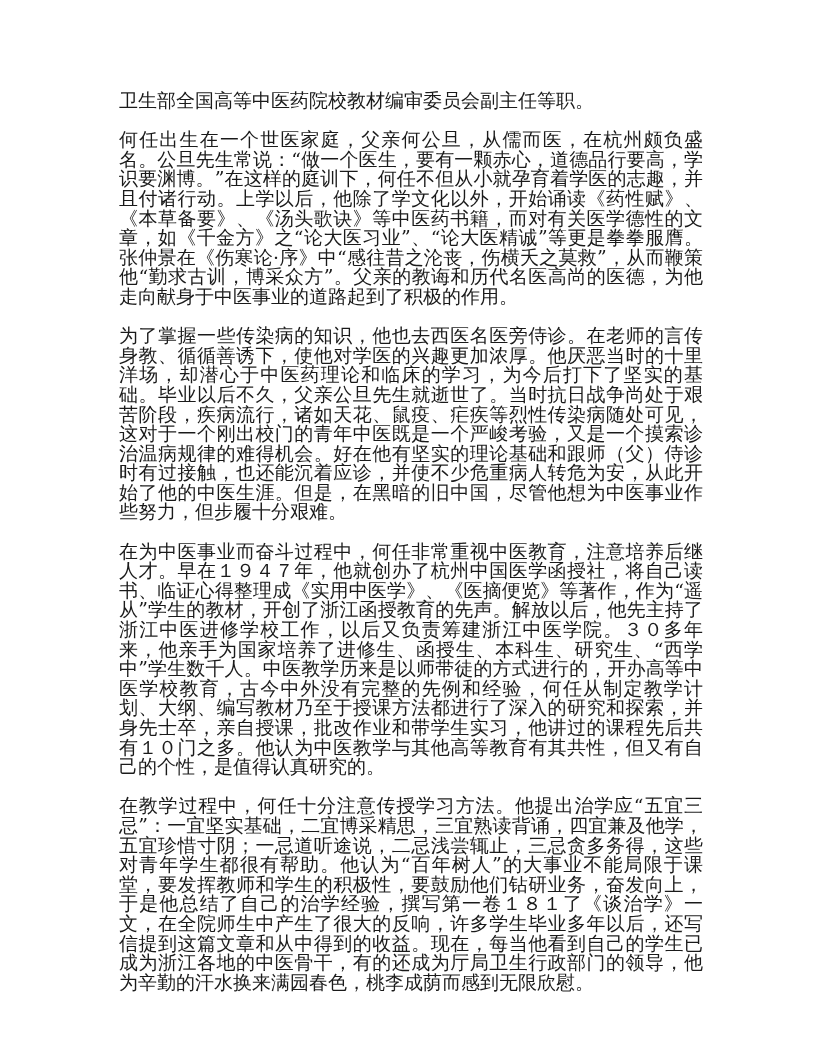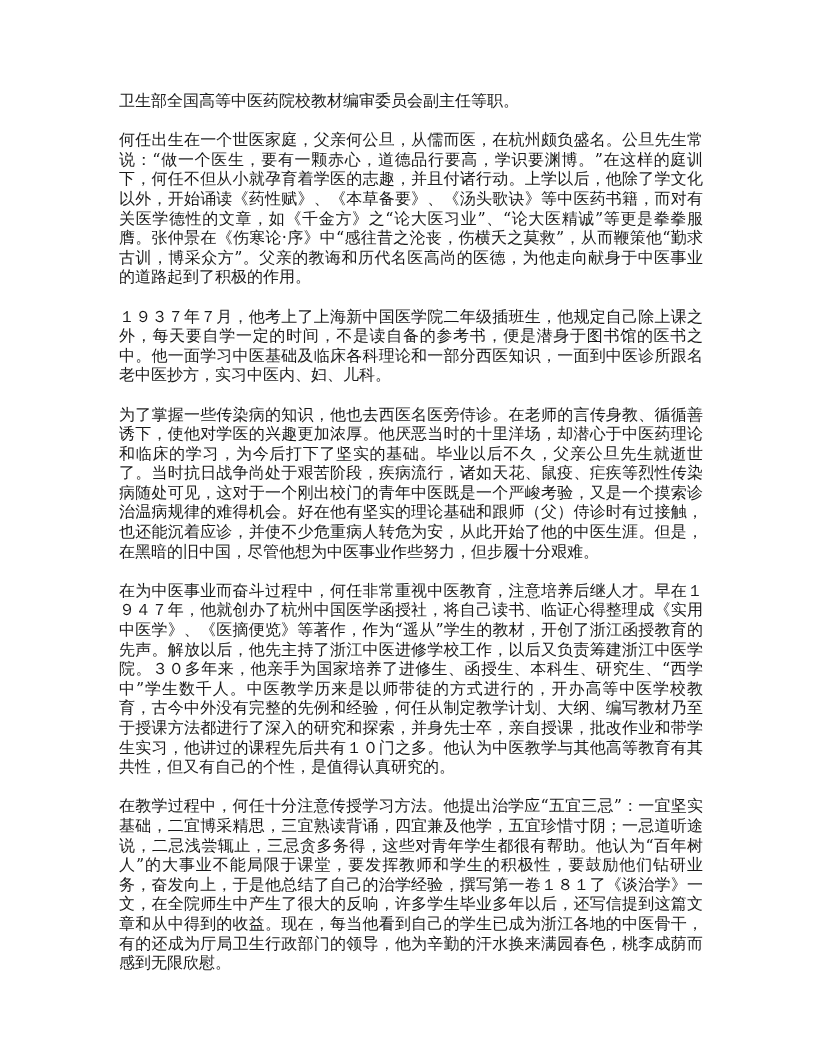--- a/index.html
+++ b/index.html
@@ -3,30 +3,29 @@
 <meta charset="utf-8">
 <style>
   html, body { margin: 0; padding: 0; background: #ffffff; }
   body { width: 816px; height: 1056px; position: relative; overflow: hidden; }
   .page {
     position: absolute;
     left: 119px;
     top: 91px;
     width: 584px;
     font-family: "DejaVu Serif", "Liberation Serif", serif;
-    font-size: 16px;
+    font-size: 19px;
     line-height: 19.6px;
     color: #1a1a1a;
     text-align: justify;
   }
   .para { margin: 0 0 19.6px 0; }
 </style>
 </head>
 <body>
 
 <div class="page">
   <p class="para">卫生部全国高等中医药院校教材编审委员会副主任等职。</p>
   <p class="para">何任出生在一个世医家庭，父亲何公旦，从儒而医，在杭州颇负盛名。公旦先生常说：“做一个医生，要有一颗赤心，道德品行要高，学识要渊博。”在这样的庭训下，何任不但从小就孕育着学医的志趣，并且付诸行动。上学以后，他除了学文化以外，开始诵读《药性赋》、《本草备要》、《汤头歌诀》等中医药书籍，而对有关医学德性的文章，如《千金方》之“论大医习业”、“论大医精诚”等更是拳拳服膺。张仲景在《伤寒论·序》中“感往昔之沦丧，伤横夭之莫救”，从而鞭策他“勤求古训，博采众方”。父亲的教诲和历代名医高尚的医德，为他走向献身于中医事业的道路起到了积极的作用。</p>
-  <p class="para">１９３７年７月，他考上了上海新中国医学院二年级插班生，他规定自己除上课之外，每天要自学一定的时间，不是读自备的参考书，便是潜身于图书馆的医书之中。他一面学习中医基础及临床各科理论和一部分西医知识，一面到中医诊所跟名老中医抄方，实习中医内、妇、儿科。</p>
   <p class="para">为了掌握一些传染病的知识，他也去西医名医旁侍诊。在老师的言传身教、循循善诱下，使他对学医的兴趣更加浓厚。他厌恶当时的十里洋场，却潜心于中医药理论和临床的学习，为今后打下了坚实的基础。毕业以后不久，父亲公旦先生就逝世了。当时抗日战争尚处于艰苦阶段，疾病流行，诸如天花、鼠疫、疟疾等烈性传染病随处可见，这对于一个刚出校门的青年中医既是一个严峻考验，又是一个摸索诊治温病规律的难得机会。好在他有坚实的理论基础和跟师（父）侍诊时有过接触，也还能沉着应诊，并使不少危重病人转危为安，从此开始了他的中医生涯。但是，在黑暗的旧中国，尽管他想为中医事业作些努力，但步履十分艰难。</p>
   <p class="para">在为中医事业而奋斗过程中，何任非常重视中医教育，注意培养后继人才。早在１９４７年，他就创办了杭州中国医学函授社，将自己读书、临证心得整理成《实用中医学》、《医摘便览》等著作，作为“遥从”学生的教材，开创了浙江函授教育的先声。解放以后，他先主持了浙江中医进修学校工作，以后又负责筹建浙江中医学院。３０多年来，他亲手为国家培养了进修生、函授生、本科生、研究生、“西学中”学生数千人。中医教学历来是以师带徒的方式进行的，开办高等中医学校教育，古今中外没有完整的先例和经验，何任从制定教学计划、大纲、编写教材乃至于授课方法都进行了深入的研究和探索，并身先士卒，亲自授课，批改作业和带学生实习，他讲过的课程先后共有１０门之多。他认为中医教学与其他高等教育有其共性，但又有自己的个性，是值得认真研究的。</p>
   <p class="para">在教学过程中，何任十分注意传授学习方法。他提出治学应“五宜三忌”：一宜坚实基础，二宜博采精思，三宜熟读背诵，四宜兼及他学，五宜珍惜寸阴；一忌道听途说，二忌浅尝辄止，三忌贪多务得，这些对青年学生都很有帮助。他认为“百年树人”的大事业不能局限于课堂，要发挥教师和学生的积极性，要鼓励他们钻研业务，奋发向上，于是他总结了自己的治学经验，撰写第一卷１８１了《谈治学》一文，在全院师生中产生了很大的反响，许多学生毕业多年以后，还写信提到这篇文章和从中得到的收益。现在，每当他看到自己的学生已成为浙江各地的中医骨干，有的还成为厅局卫生行政部门的领导，他为辛勤的汗水换来满园春色，桃李成荫而感到无限欣慰。</p>
 </div>
 
 </body></html>

